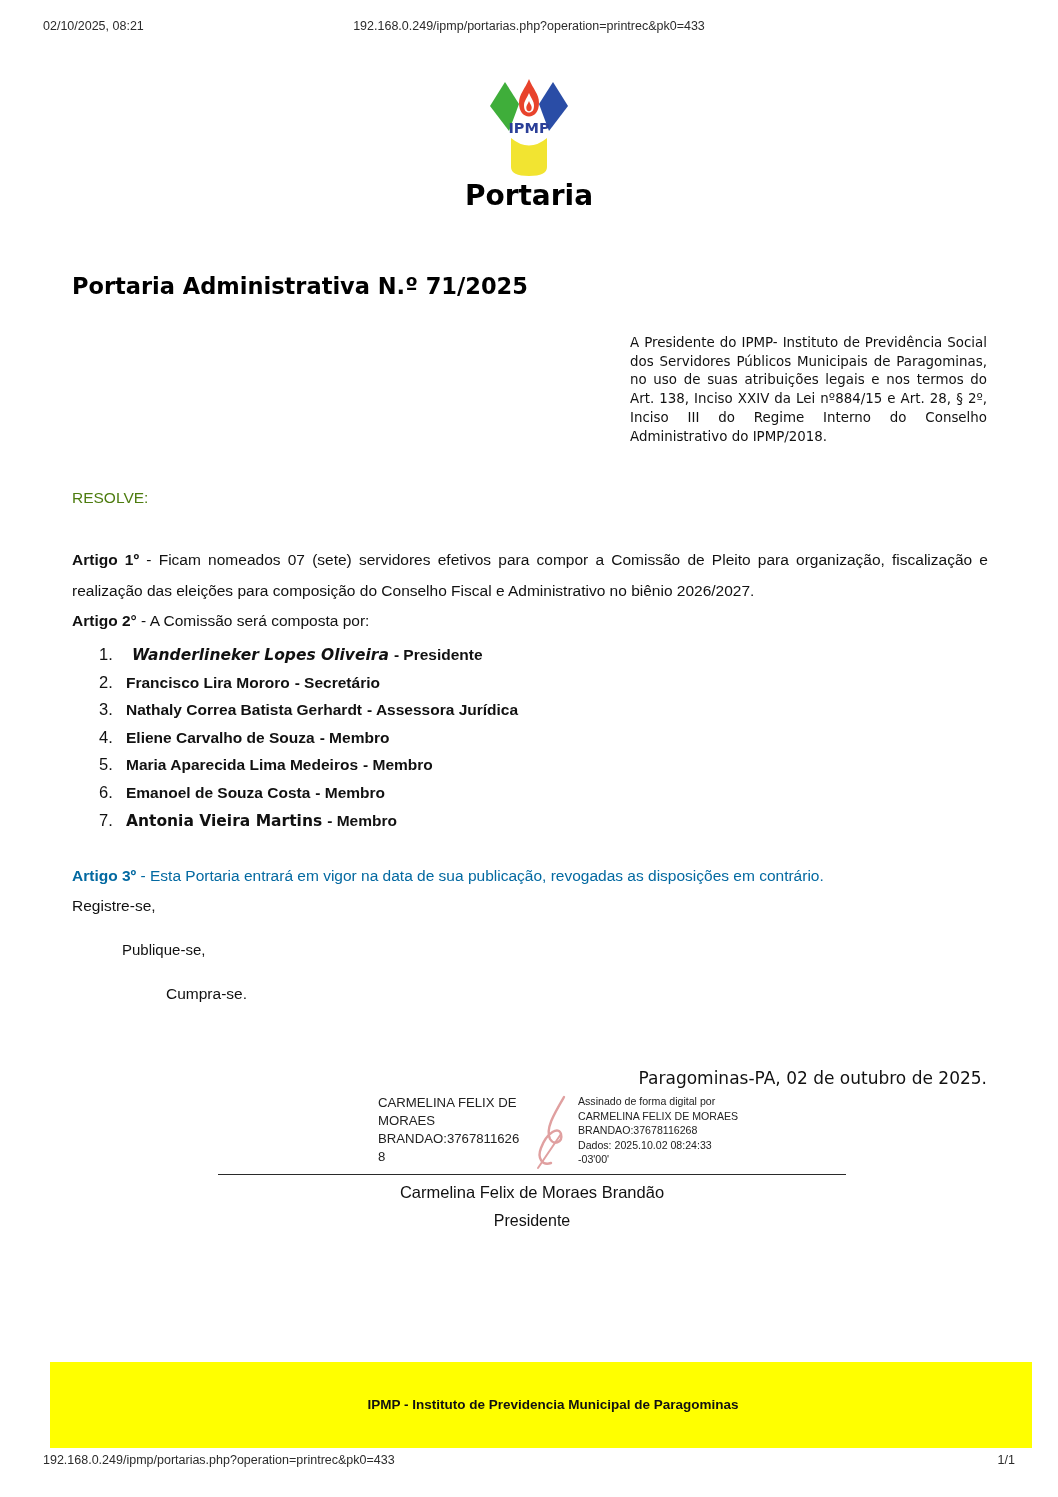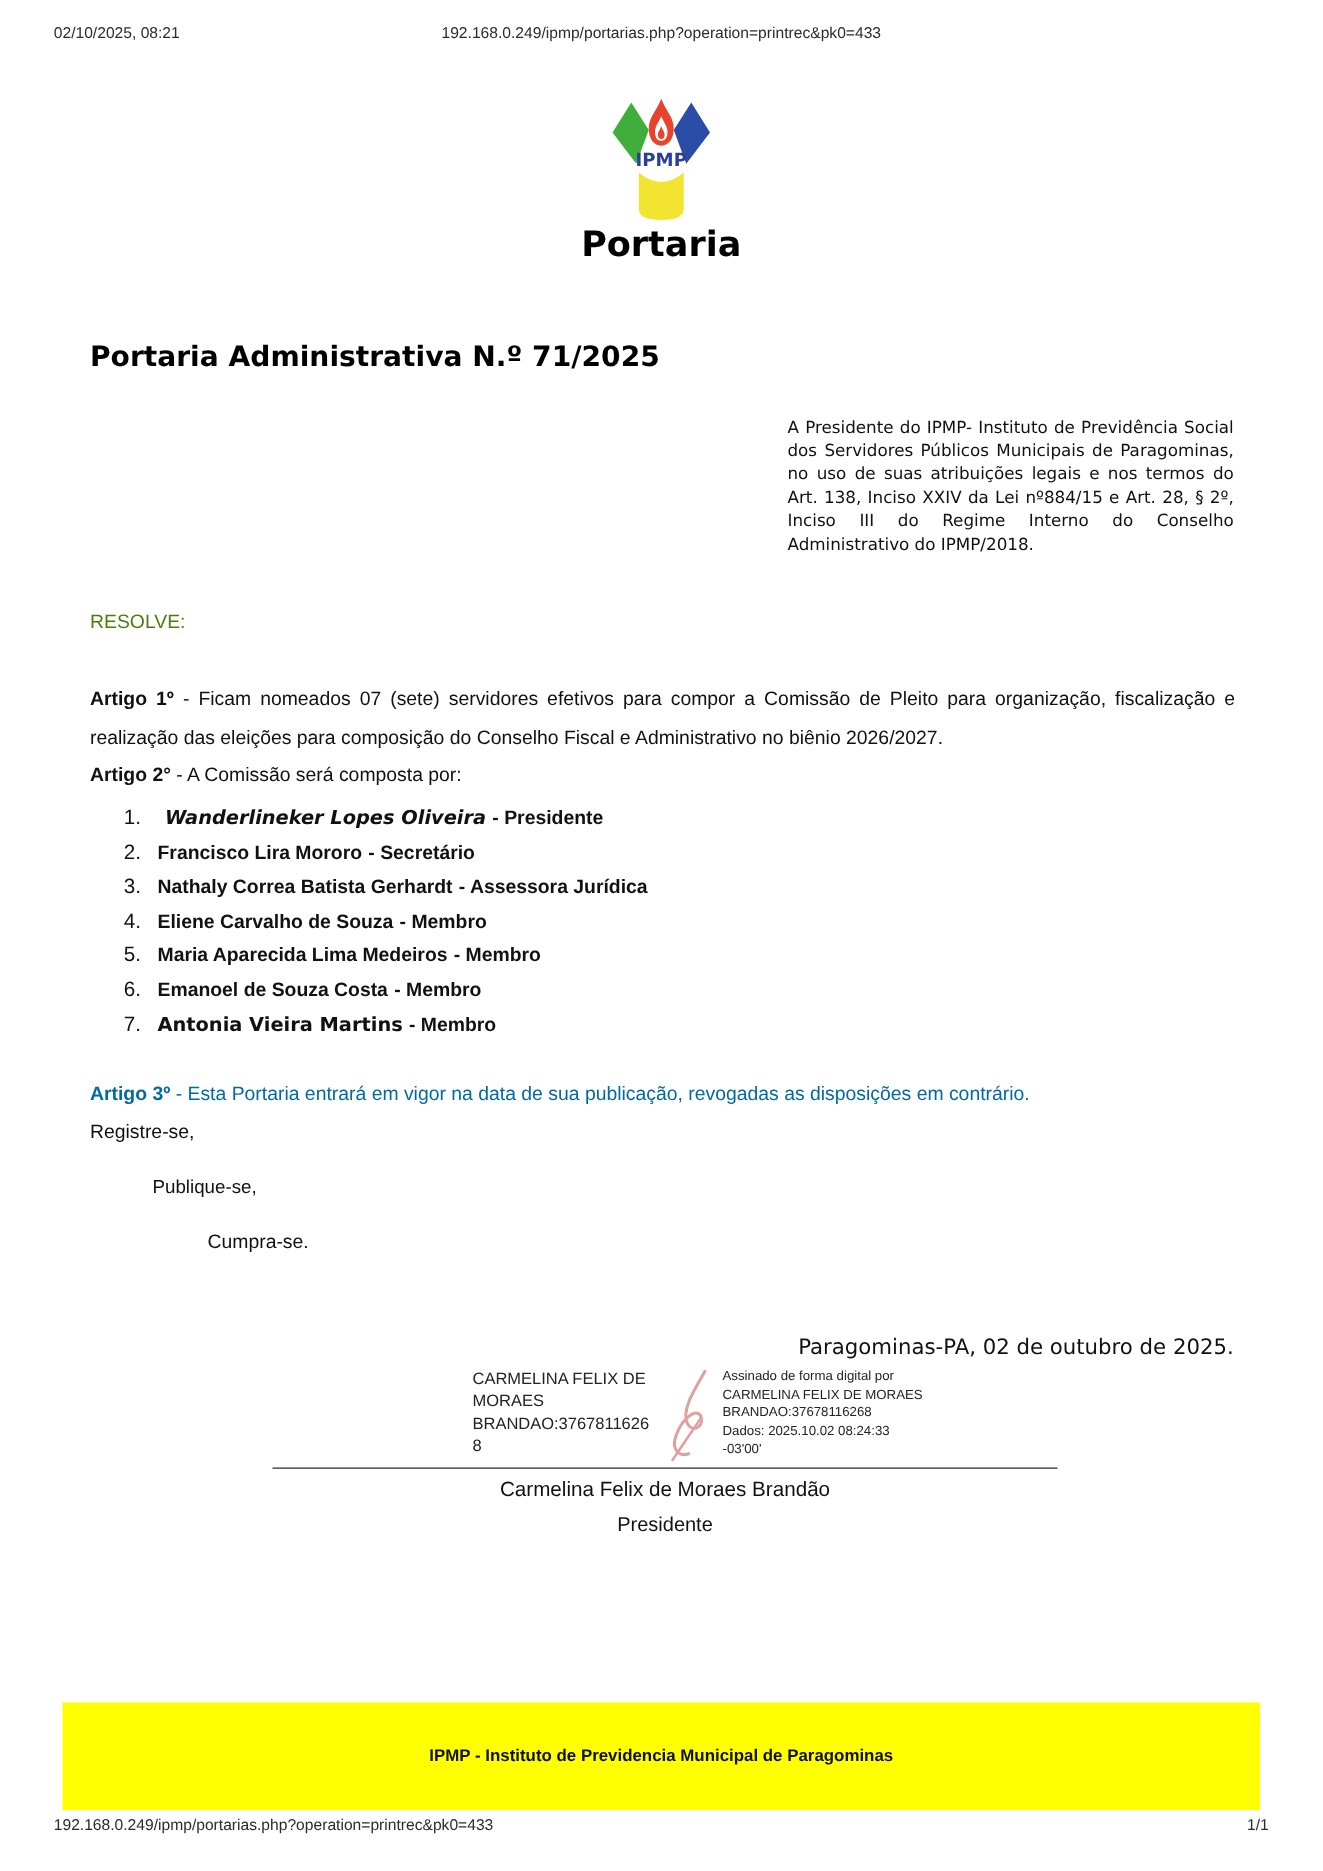--- a/index.html
+++ b/index.html
@@ -62,21 +62,21 @@
   .cert-name{width:146px;flex:0 0 146px;font-size:13.2px;line-height:18px;color:#222;}
   .flourish{width:46px;height:78px;flex:0 0 46px;margin:0 4px;}
   .cert-details{width:168px;font-size:10.6px;line-height:14.6px;color:#222;}
 
   .sig-line{position:absolute;top:1174px;left:218px;width:628px;border-top:1.6px solid #2a2a2a;}
   .sig-name{position:absolute;top:1183px;left:218px;width:628px;text-align:center;font-size:16.5px;color:#111;}
   .sig-role{position:absolute;top:1212px;left:218px;width:628px;text-align:center;font-size:16px;color:#111;}
 
   
   .org-footer{position:absolute;top:1362px;left:50px;width:958px;height:86px;
-    background:#ffff00;display:flex;flex-direction:column;justify-content:center;align-items:center;}
+    background:#ffff00;display:flex;flex-direction:column;justify-content:center;align-items:center;padding-left:24px;}
   .org-line{font-size:13.5px;font-weight:bold;color:#111;line-height:22px;text-align:center;}
 </style>
 </head>
 <body>
 
 <div class="print-header">
   <span class="ph-date">02/10/2025, 08:21</span>
   <span class="ph-url">192.168.0.249/ipmp/portarias.php?operation=printrec&amp;pk0=433</span>
 </div>
 

